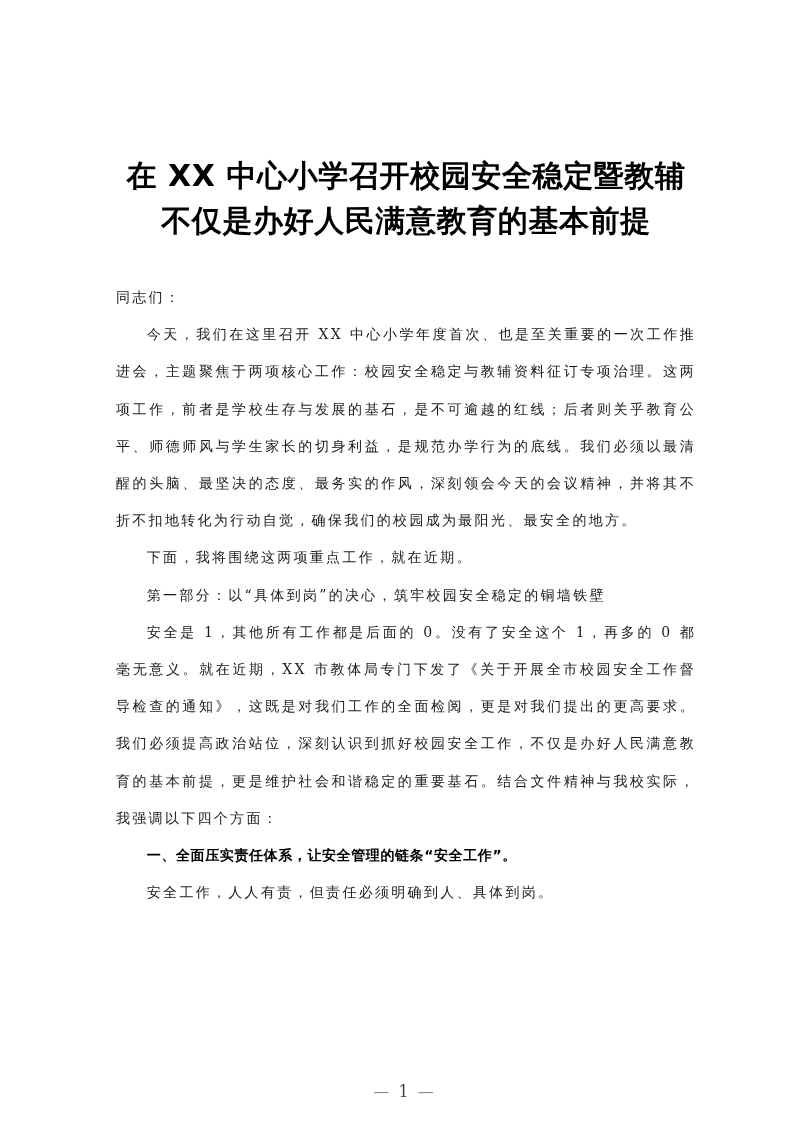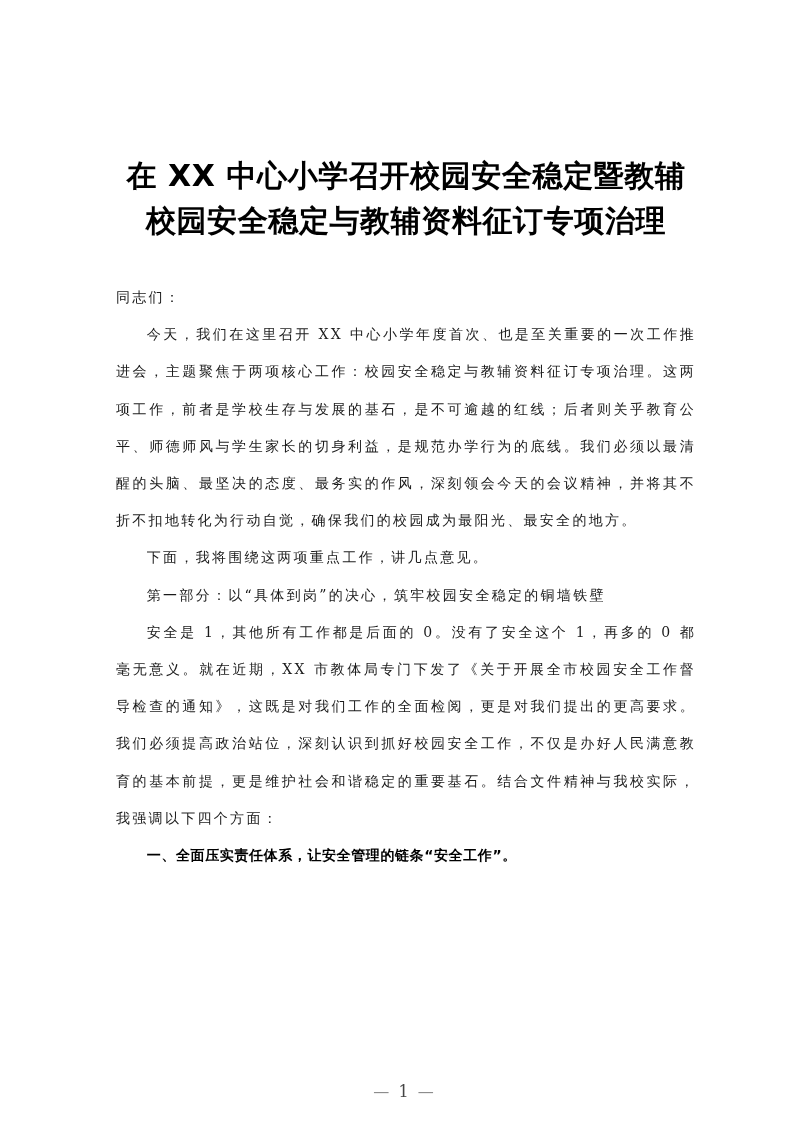--- a/index.html
+++ b/index.html
@@ -81,30 +81,31 @@
     color: #888;
   }
 </style>
 </head>
 <body>
 
 <div class="page">
 
   <h1 class="title">
     <span class="line">在 XX 中心小学召开校园安全稳定暨教辅</span>
-    <span class="line">校园安全稳定与教辅资料征订专项治理</span>
+    <span class="line">不仅是办好人民满意教育的基本前提</span>
   </h1>
 
   <div class="body">
     <p>同志们：</p>
     <p class="indent">今天，我们在这里召开 XX 中心小学年度首次、也是至关重要的一次工作推进会，主题聚焦于两项核心工作：校园安全稳定与教辅资料征订专项治理。这两项工作，前者是学校生存与发展的基石，是不可逾越的红线；后者则关乎教育公平、师德师风与学生家长的切身利益，是规范办学行为的底线。我们必须以最清醒的头脑、最坚决的态度、最务实的作风，深刻领会今天的会议精神，并将其不折不扣地转化为行动自觉，确保我们的校园成为最阳光、最安全的地方。</p>
-    <p class="indent">下面，我将围绕这两项重点工作，讲几点意见。</p>
+    <p class="indent">下面，我将围绕这两项重点工作，就在近期。</p>
     <p class="indent">第一部分：以“具体到岗”的决心，筑牢校园安全稳定的铜墙铁壁</p>
     <p class="indent">安全是 1，其他所有工作都是后面的 0。没有了安全这个 1，再多的 0 都毫无意义。就在近期，XX 市教体局专门下发了《关于开展全市校园安全工作督导检查的通知》，这既是对我们工作的全面检阅，更是对我们提出的更高要求。我们必须提高政治站位，深刻认识到抓好校园安全工作，不仅是办好人民满意教育的基本前提，更是维护社会和谐稳定的重要基石。结合文件精神与我校实际，我强调以下四个方面：</p>
     <p class="indent heading">一、全面压实责任体系，让安全管理的链条“安全工作”。</p>
+    <p class="indent">安全工作，人人有责，但责任必须明确到人、具体到岗。</p>
   </div>
 
   <div class="footer">
     <span class="dash">—</span>
     <span>1</span>
     <span class="dash">—</span>
   </div>
 
 </div>
 

